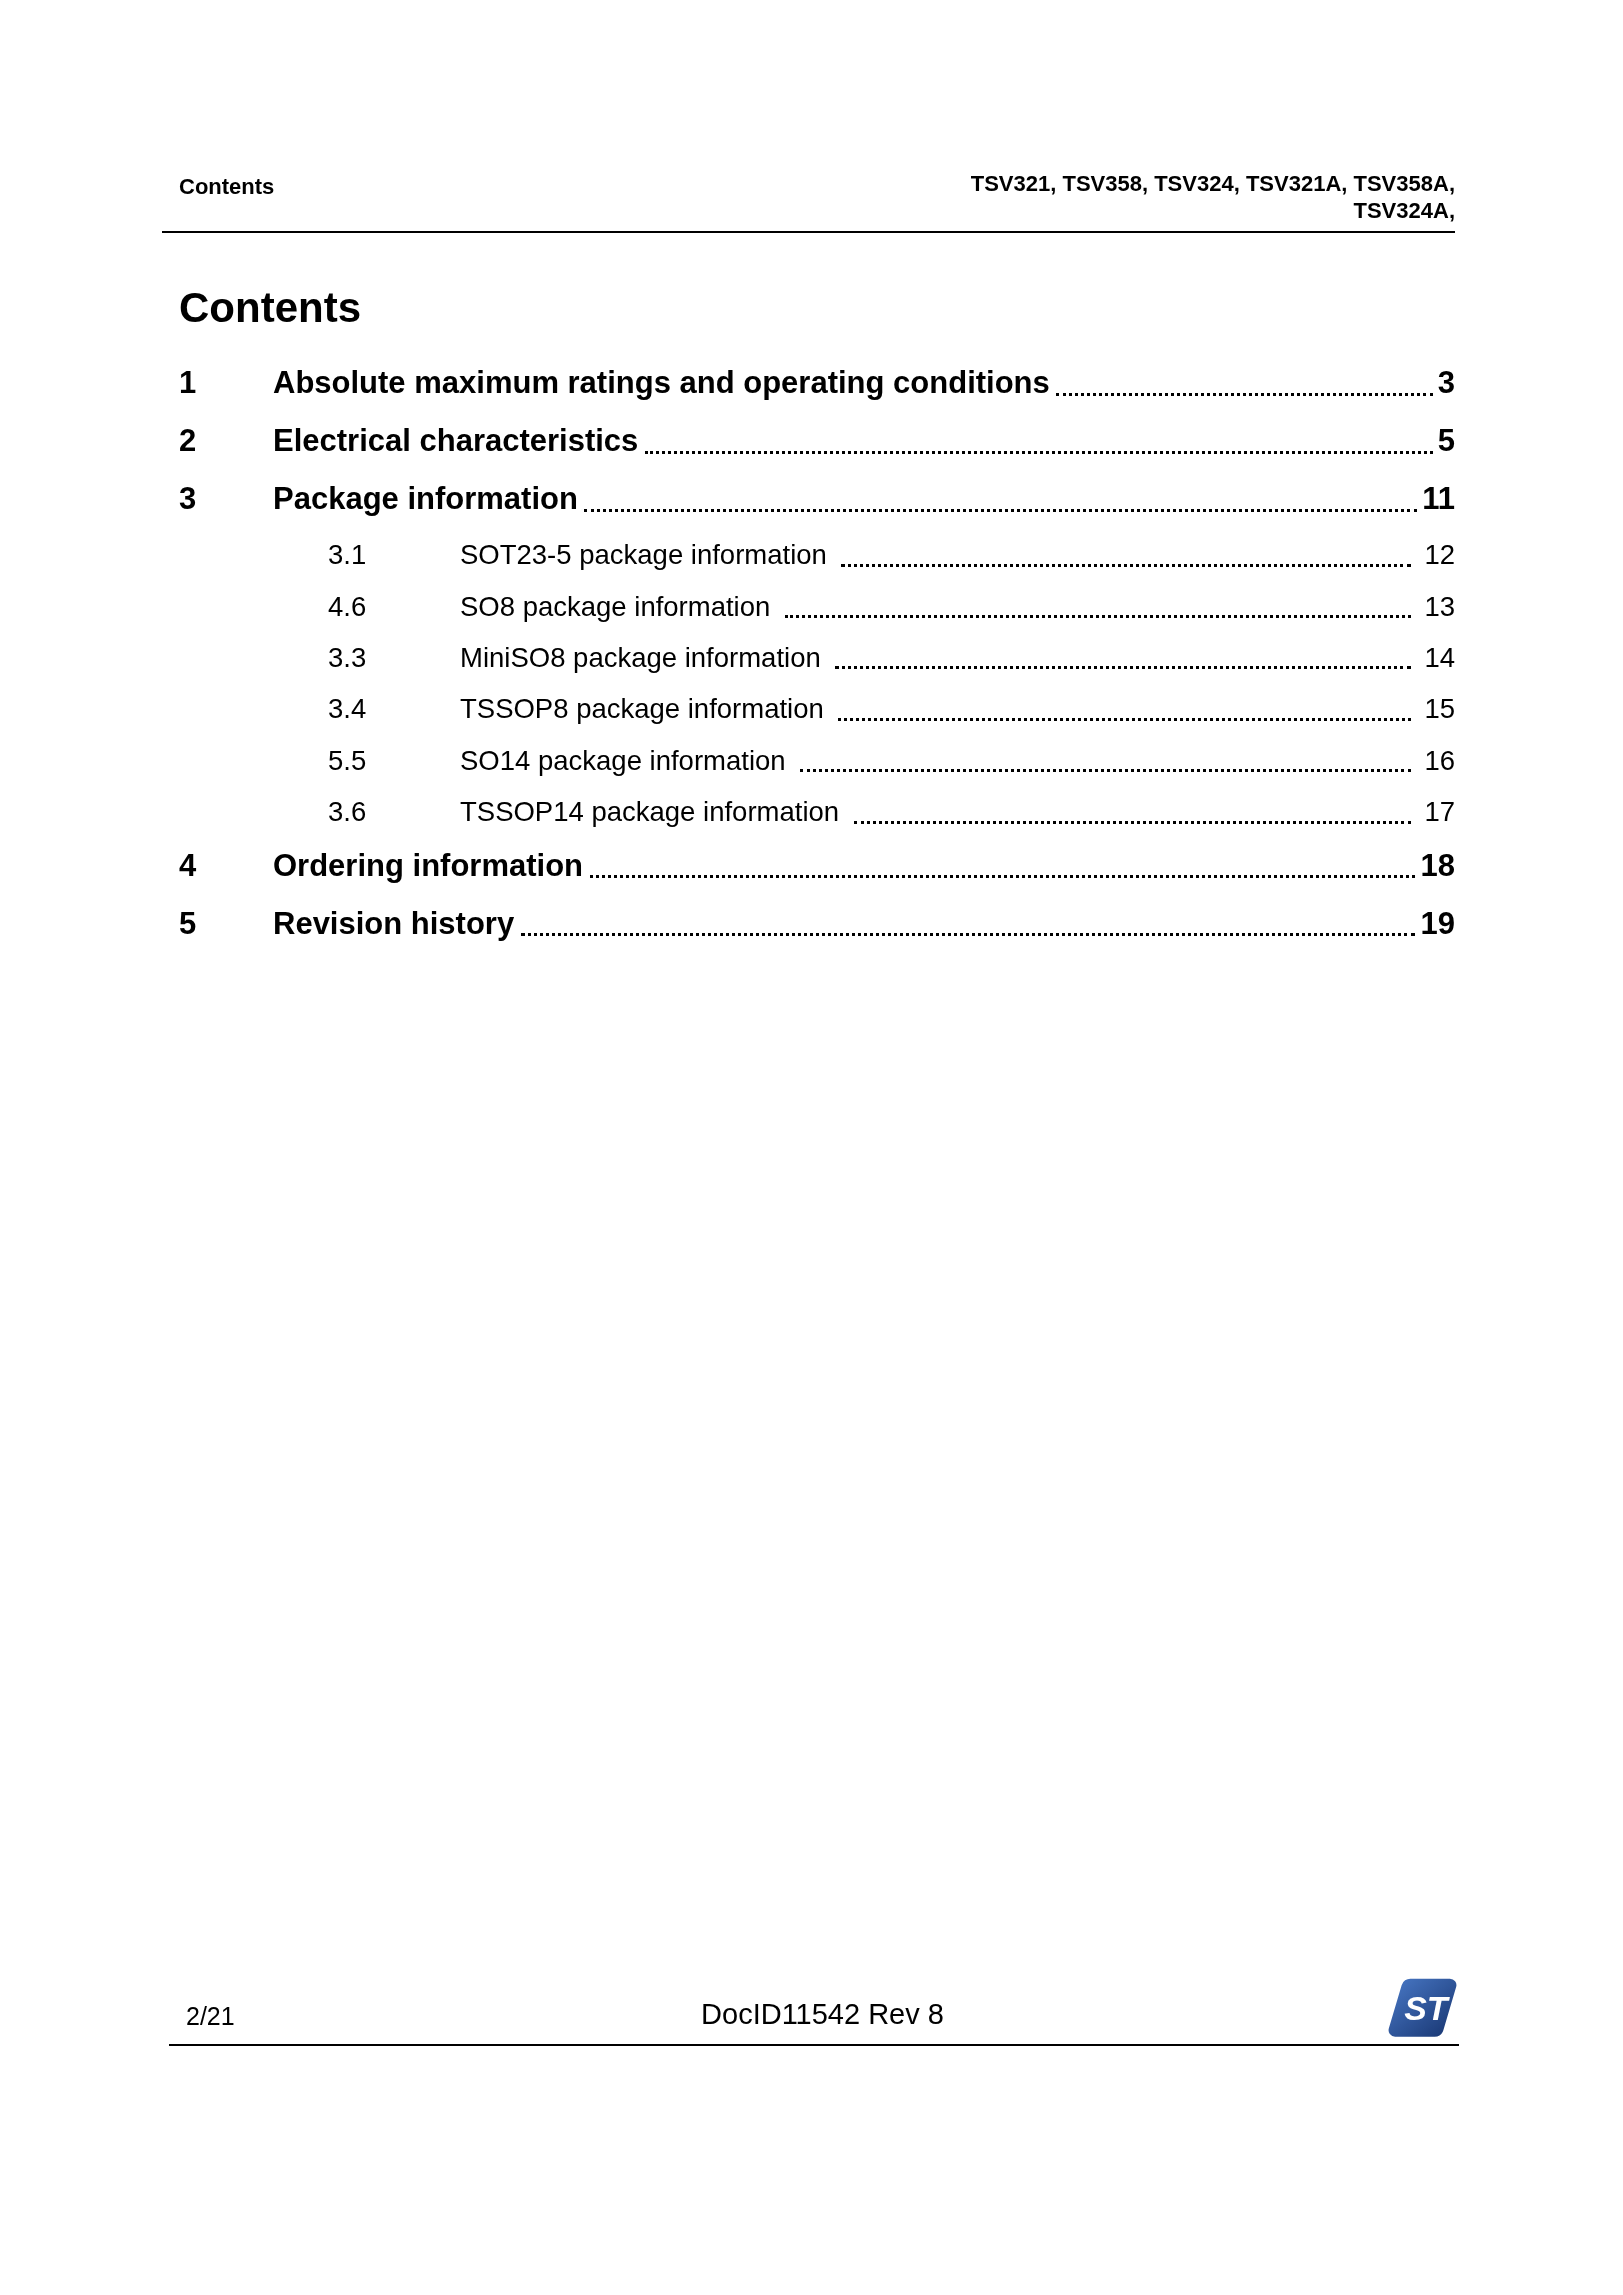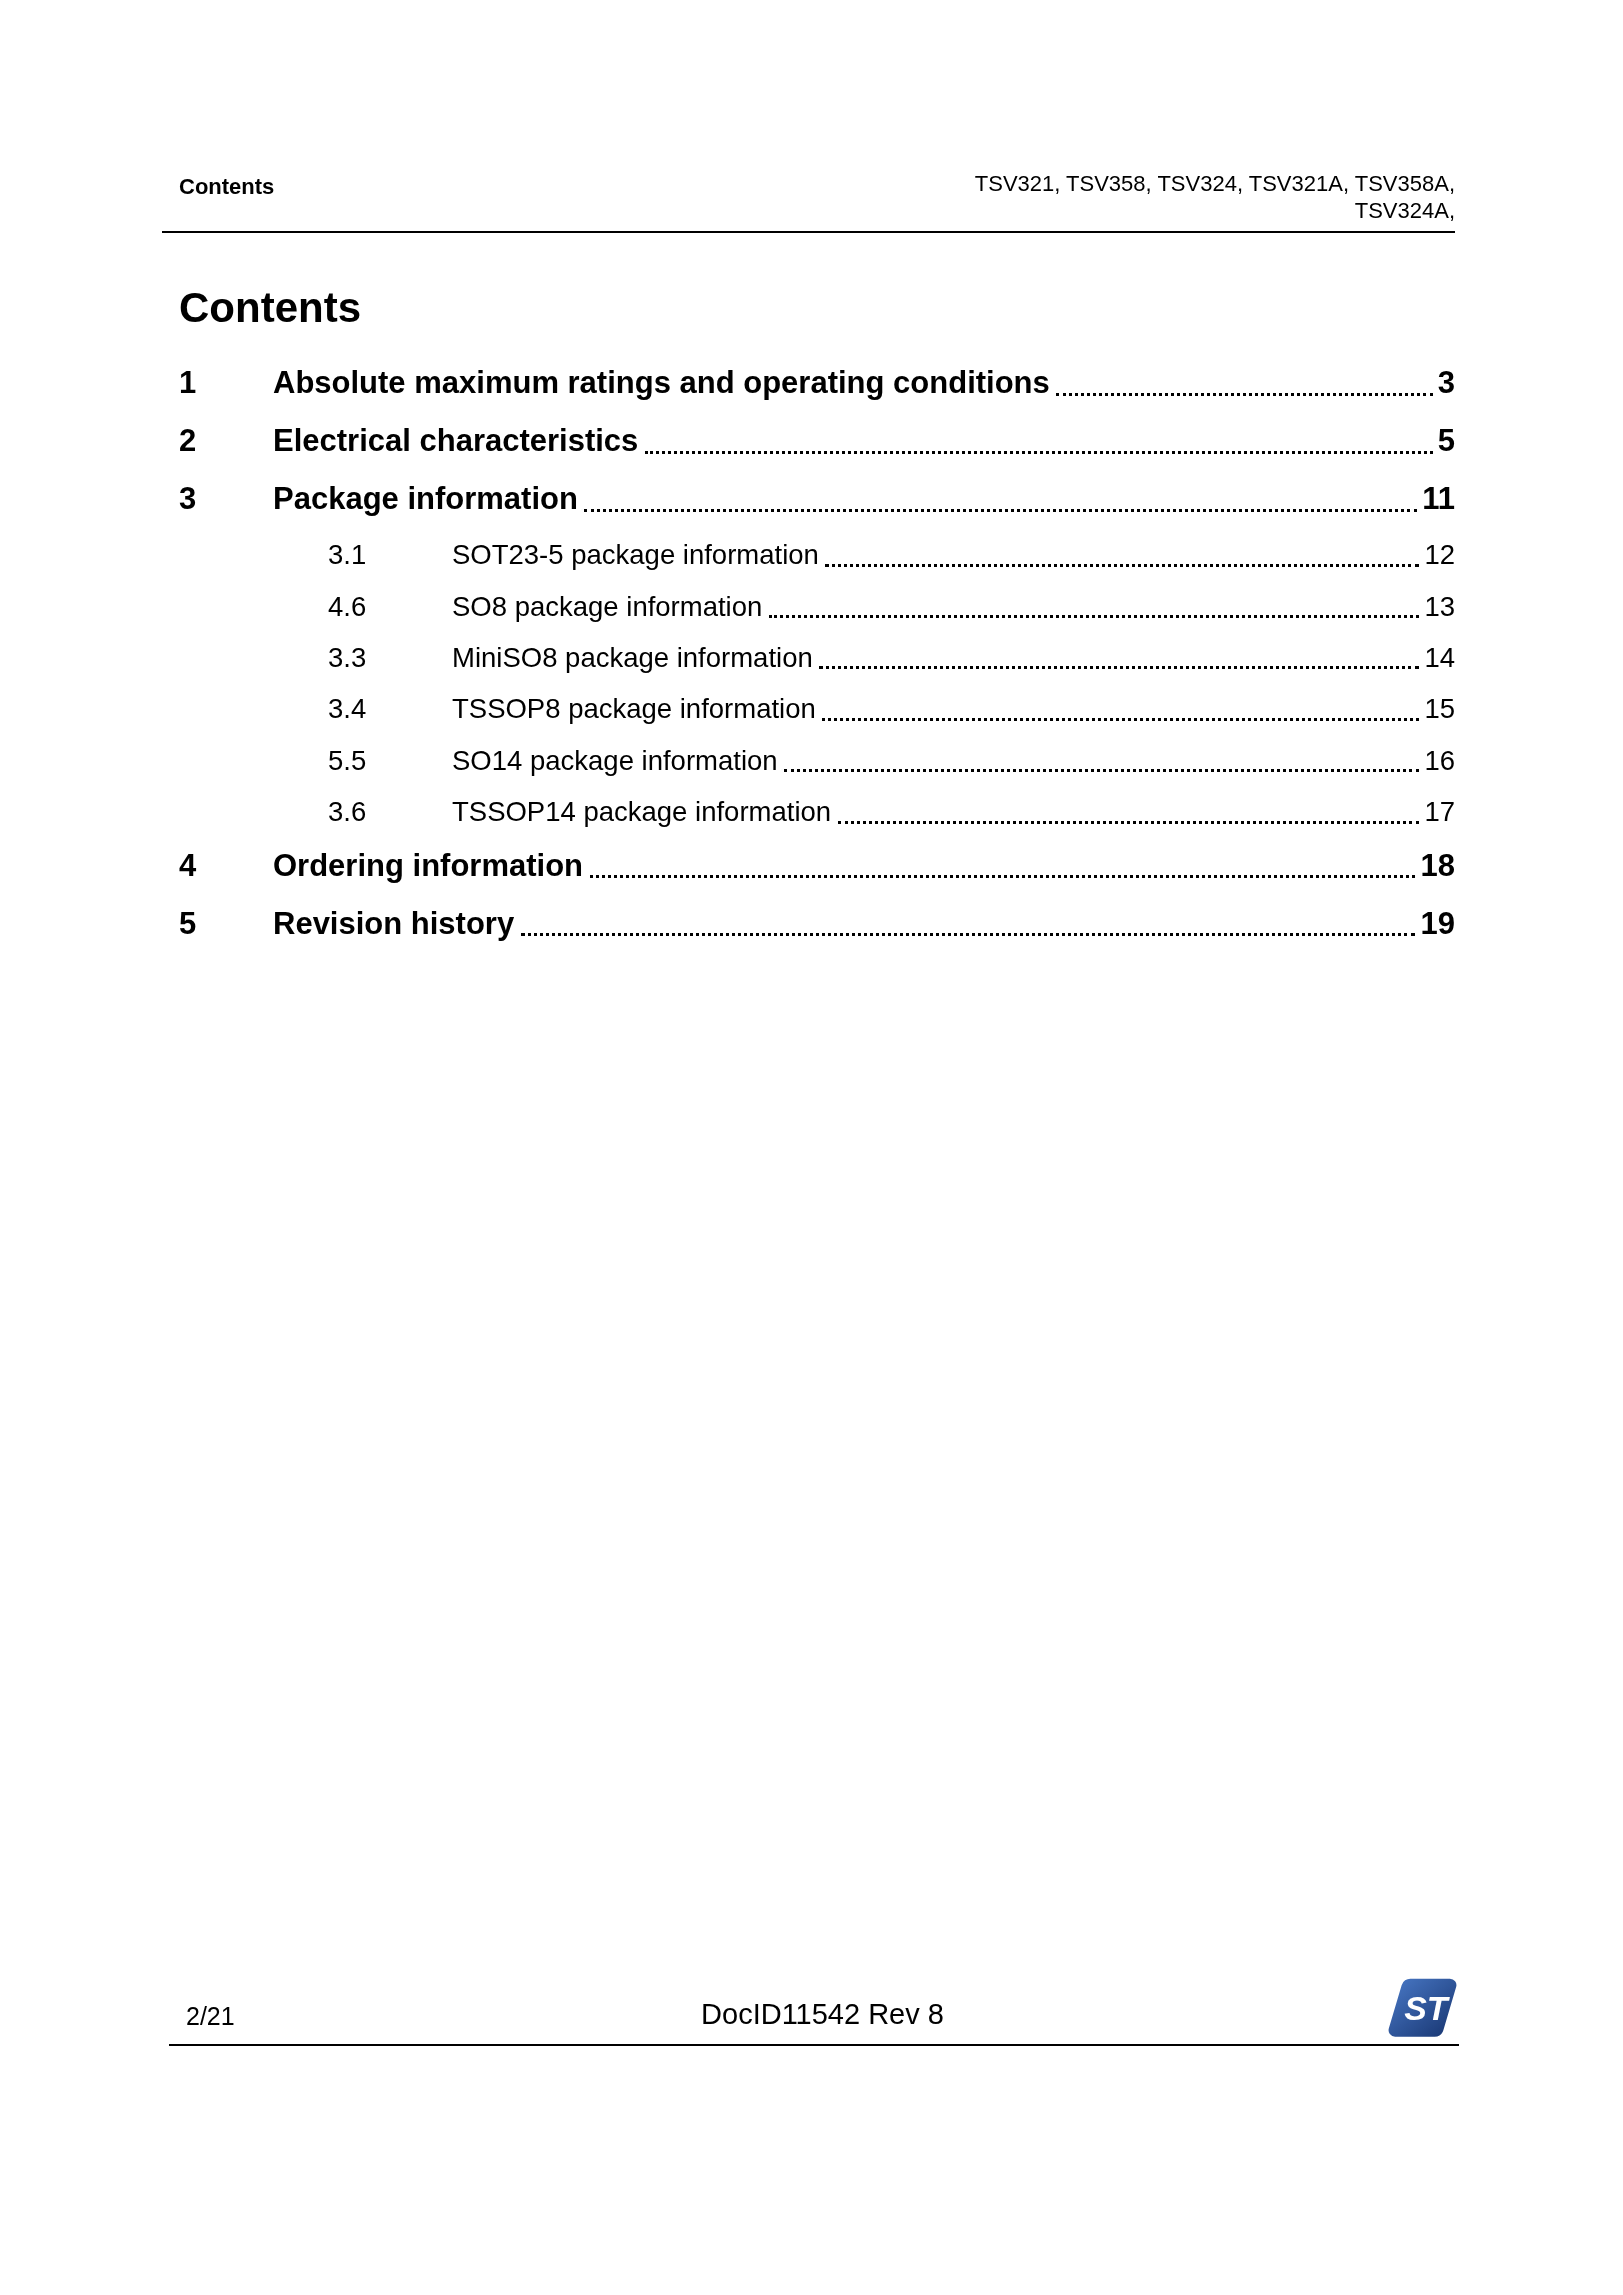--- a/index.html
+++ b/index.html
@@ -34,21 +34,21 @@
   }
   .header-left {
     font-size: 22px;
     font-weight: bold;
     padding-left: 17px;
     padding-top: 2.6px;
   }
   .header-right {
     text-align: right;
     font-size: 22px;
-    font-weight: normal;
+    font-weight: bold;
     line-height: 1.22;
   }
 
   
   .doc-title {
     font-size: 42px;
     font-weight: bold;
     margin: 51px 0 30px 17px;
   }
 
@@ -66,20 +66,21 @@
     font-weight: bold;
     line-height: 41px;
     margin-bottom: 17px;
   }
   .toc-row.level-2 {
     font-size: 27.5px;
     font-weight: normal;
     line-height: 37px;
     margin-bottom: 14.4px;
     padding-left: 149px;
+    gap: 8px;
   }
   .toc-num {
     flex: 0 0 auto;
   }
   .level-1 .toc-num { width: 94px; }
   .level-2 .toc-num { width: 124px; }
   .toc-label {
     flex: 0 1 auto;
     overflow: hidden;
   }

